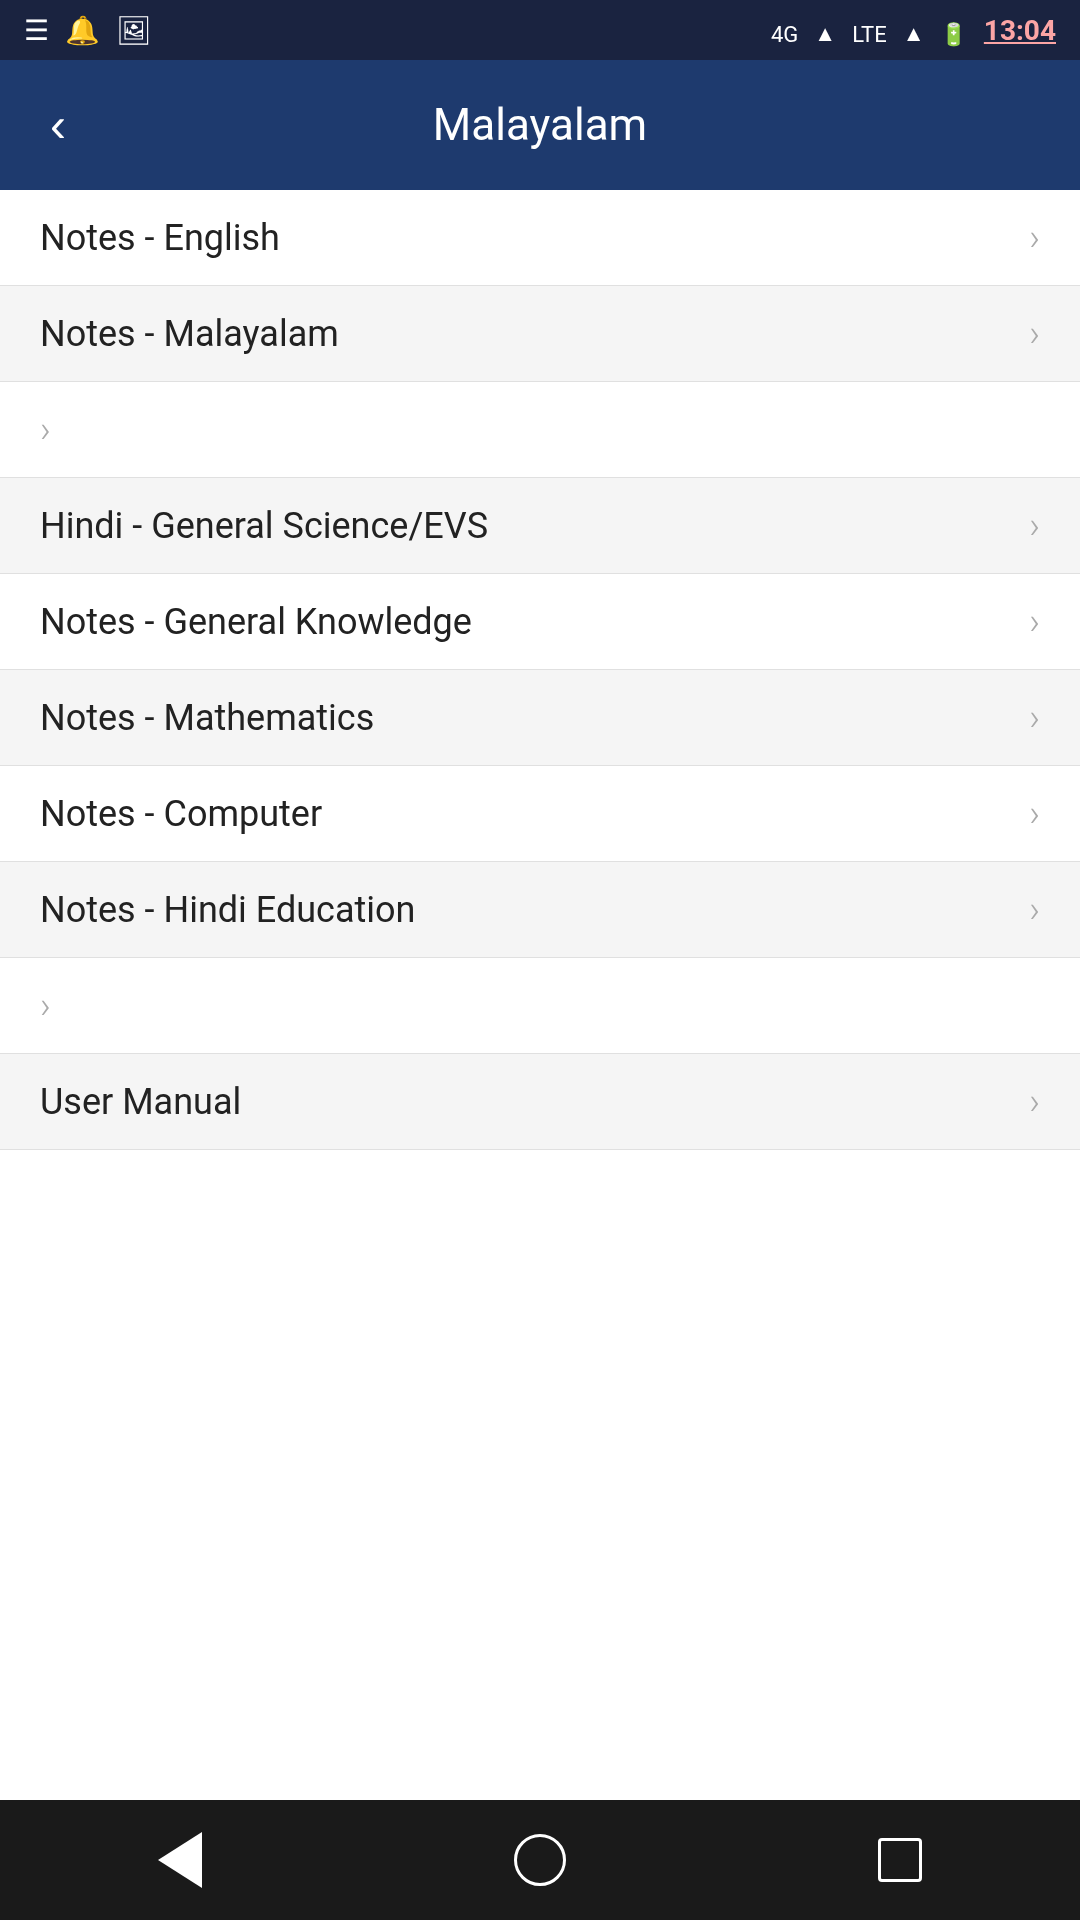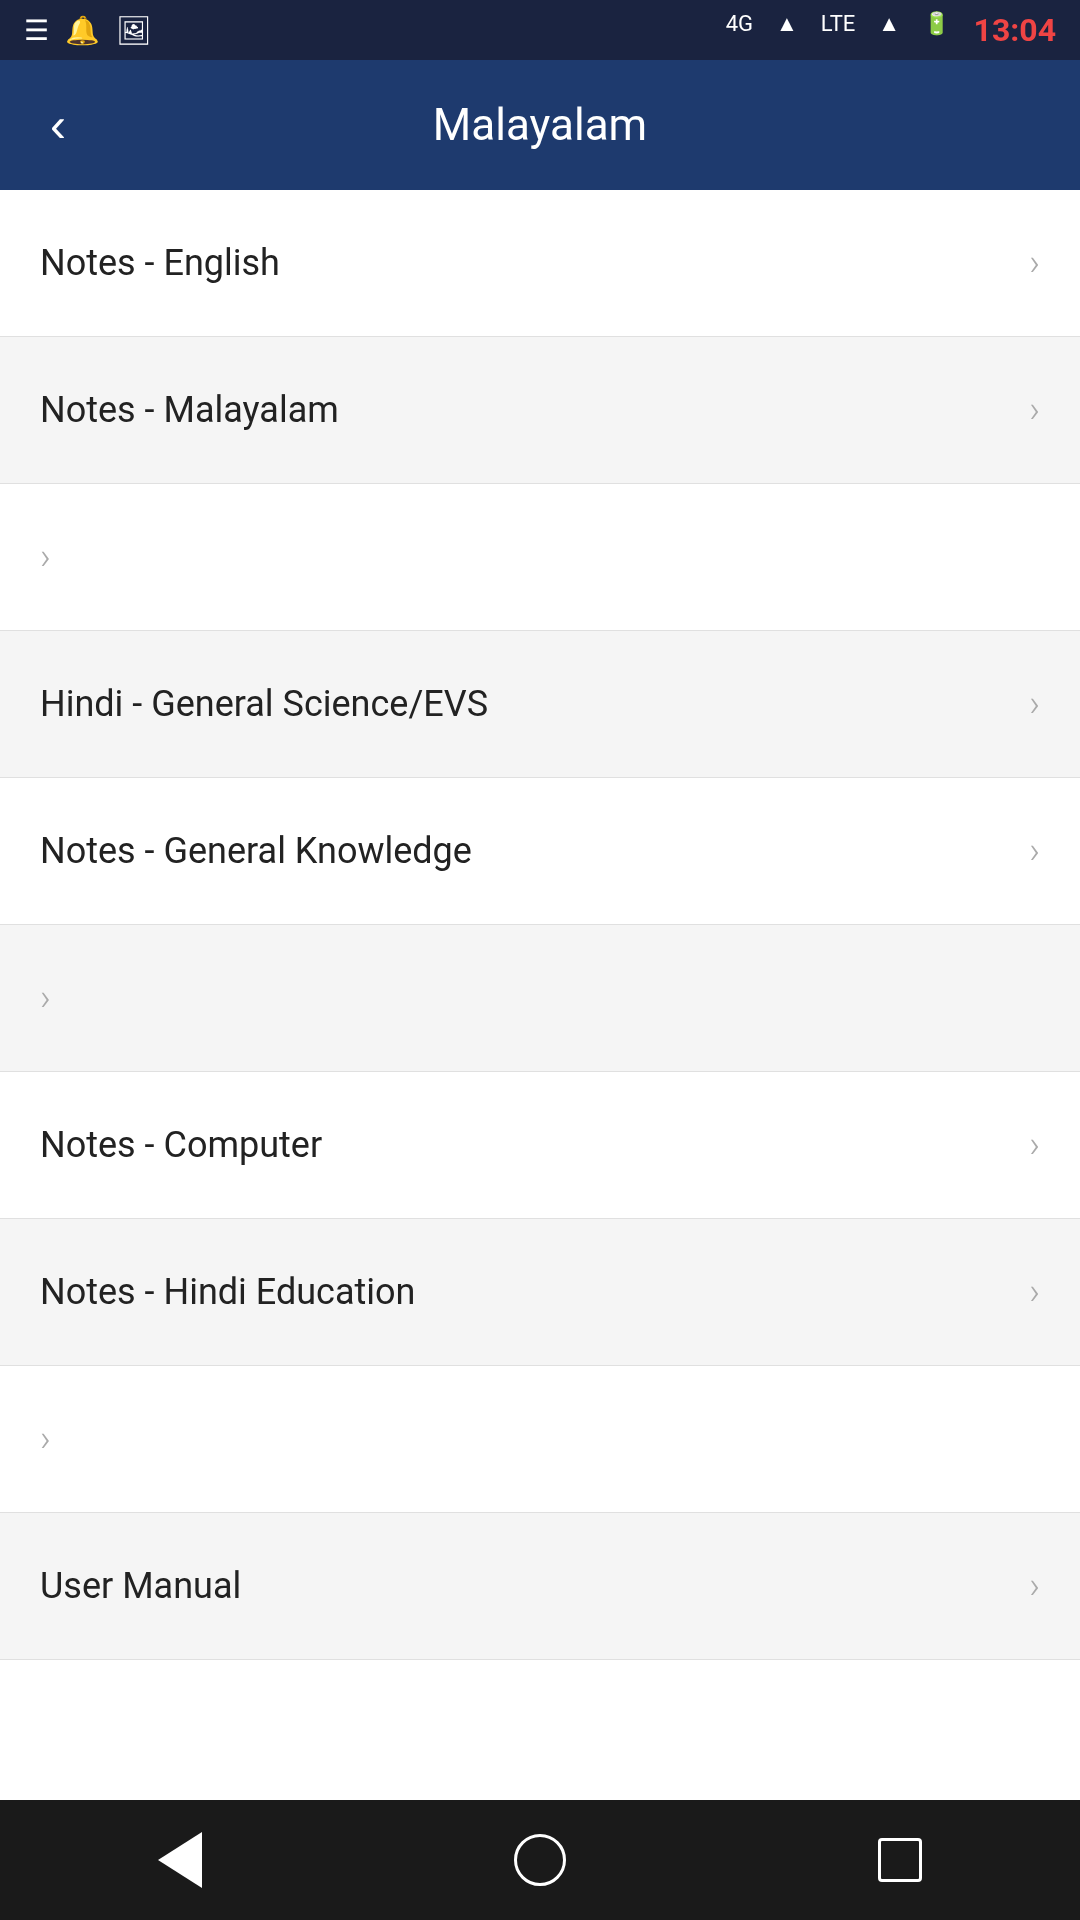--- a/index.html
+++ b/index.html
@@ -32,33 +32,34 @@
     }
 
     .status-bar-left {
       display: flex;
       align-items: center;
       gap: 16px;
     }
 
     .status-bar-right {
       display: flex;
-      align-items: flex-start;
-      gap: 23px;
+      align-items: flex-end;
+      gap: 16px;
     }
 
     .status-icon {
       color: white;
       font-size: 28px;
     }
 
     .status-time {
-      color: #ef4444;
-      font-size: 32px;
+      color: #fca5a5;
+      font-size: 28px;
       font-weight: bold;
+      text-decoration: underline;
     }
 
     .signal-text {
       color: white;
       font-size: 22px;
     }
 
     
     .header {
       width: 100%;
@@ -95,21 +96,21 @@
       flex: 1;
       background: white;
       overflow: hidden;
     }
 
     .list-item {
       display: flex;
       align-items: center;
       justify-content: space-between;
       padding: 0 40px;
-      height: 147px;
+      height: 96px;
       border-bottom: 1px solid #e0e0e0;
       cursor: pointer;
       background: white;
     }
 
     .list-item:nth-child(even) {
       background: #f5f5f5;
     }
 
     .list-item-text {
@@ -211,20 +212,21 @@
     </div>
     <div class="list-item">
       <span class="list-item-text">Hindi - General Science/EVS</span>
       <span class="chevron-icon">›</span>
     </div>
     <div class="list-item">
       <span class="list-item-text">Notes - General Knowledge</span>
       <span class="chevron-icon">›</span>
     </div>
     <div class="list-item">
+      <span class="list-item-text">Notes - Mathematics</span>
       <span class="chevron-icon">›</span>
     </div>
     <div class="list-item">
       <span class="list-item-text">Notes - Computer</span>
       <span class="chevron-icon">›</span>
     </div>
     <div class="list-item">
       <span class="list-item-text">Notes - Hindi Education</span>
       <span class="chevron-icon">›</span>
     </div>

